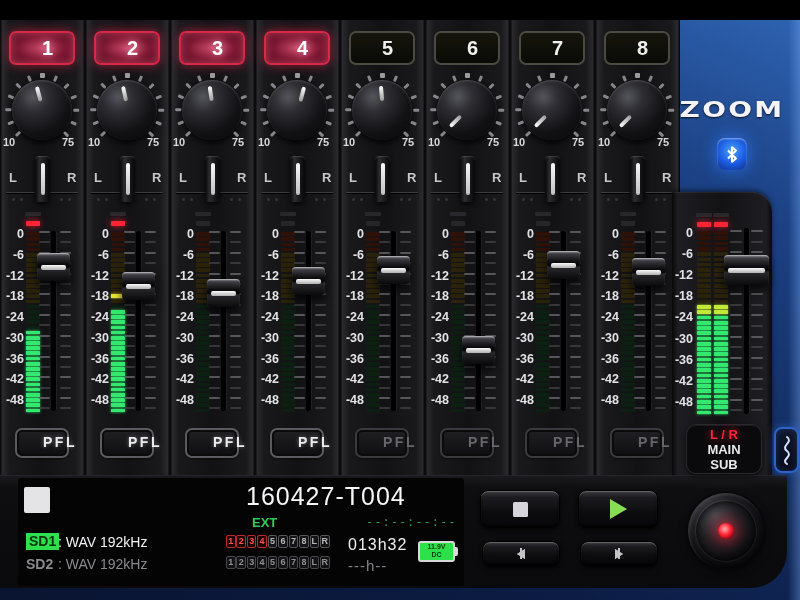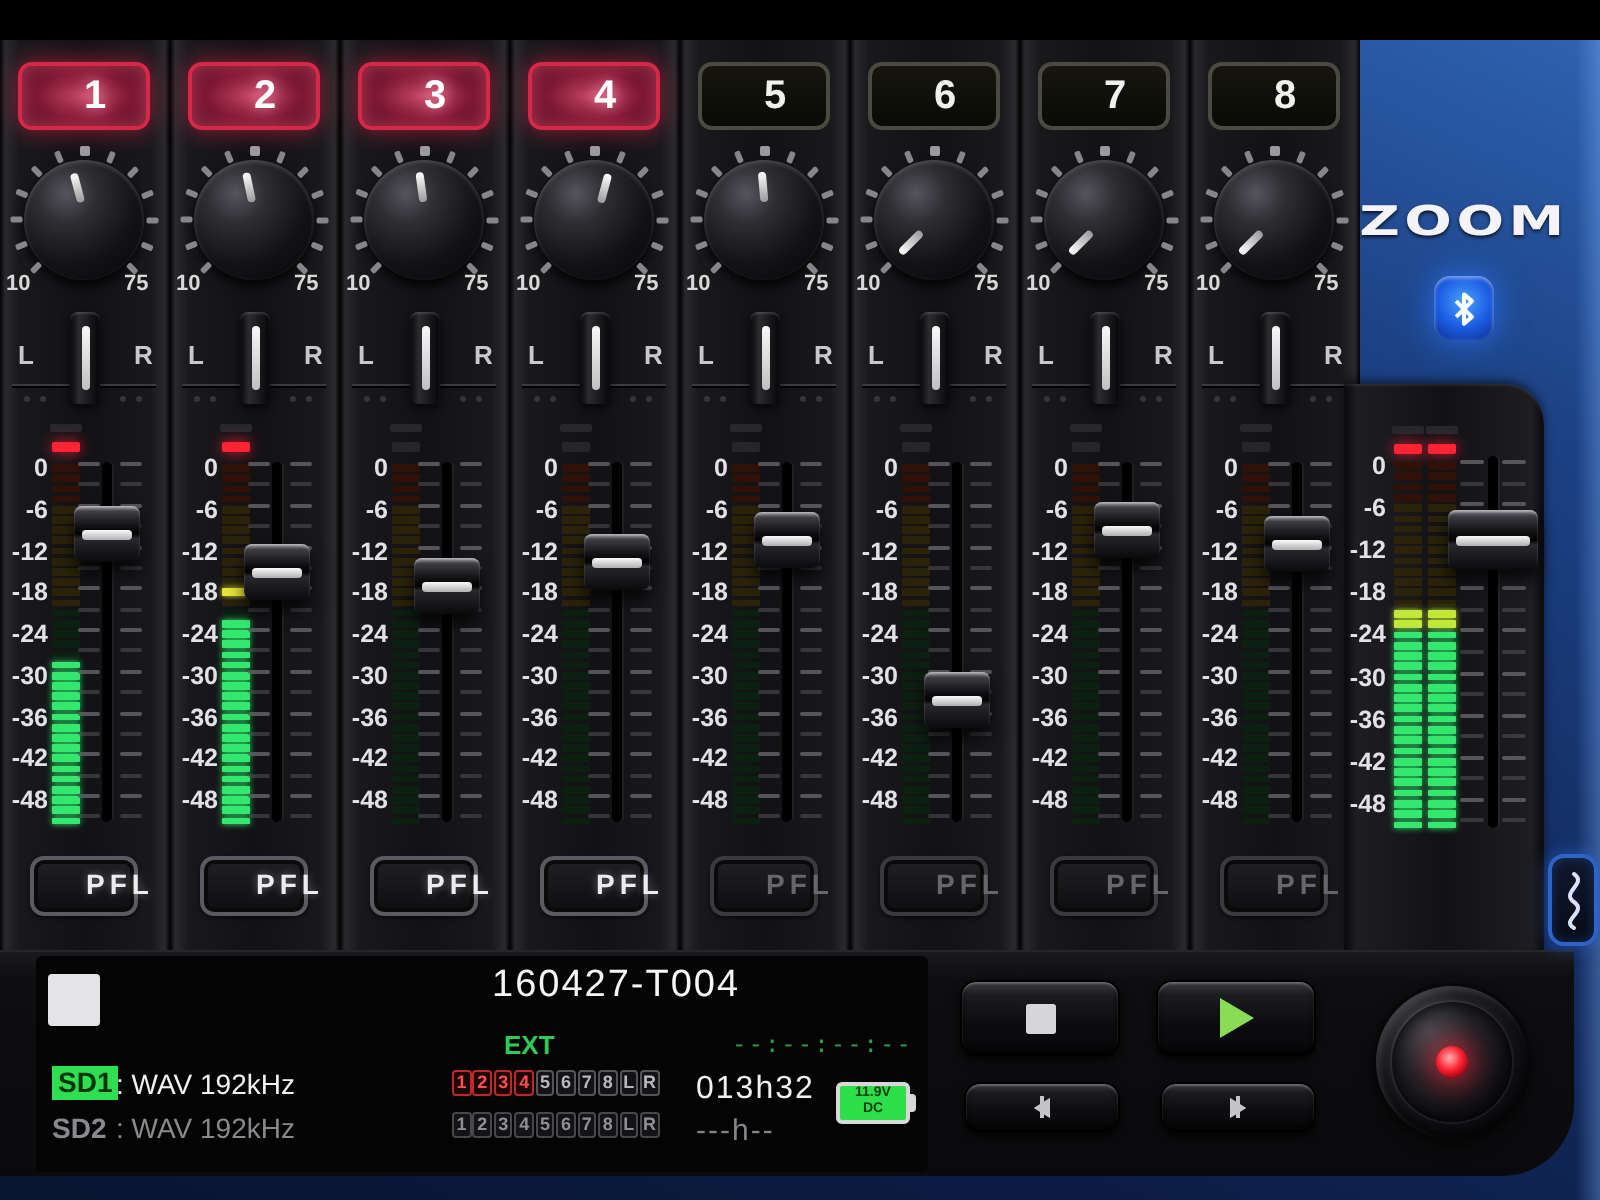--- a/index.html
+++ b/index.html
@@ -116,21 +116,21 @@
     display:flex;align-items:center;justify-content:center;}
   #squiggle svg{position:static;}
 
   
   #tpanel{left:0;top:475px;width:787px;height:113px;z-index:3;border-bottom-right-radius:36px;
     background:linear-gradient(180deg,#1a1a1e 0%,#0e0e10 12%,#0a0a0c 100%);border-top:1px solid #26262a;}
   #display{left:18px;top:2px;width:446px;height:108px;background:#040404;border-radius:3px;}
   #stopsq{left:24px;top:11px;width:26px;height:26px;background:#e4e4e6;border-radius:2px;}
   #counter{left:60px;top:5px;font-size:38px;font-weight:bold;color:#fff;letter-spacing:.5px;
     font-family:"DejaVu Sans",sans-serif;}
-  #project{left:246px;top:6px;font-size:19px;color:#f6f6f8;letter-spacing:1px;}
+  #project{left:246px;top:6px;font-size:25px;color:#f6f6f8;letter-spacing:1px;}
   #ext{left:252px;top:39px;font-size:13px;font-weight:bold;color:#2ecc55;}
   #tc{left:366px;top:39px;font-size:12px;color:#2e9e4e;font-family:"DejaVu Sans Mono",monospace;letter-spacing:1px;}
   .sdbadge{left:26px;top:57px;font-size:14px;font-weight:bold;background:#2ee050;color:#05320a;padding:0 3px;line-height:17px;}
   .sdlab2{left:26px;top:80px;font-size:14px;font-weight:bold;color:#8a8a8e;}
   .sdfmt1{left:58px;top:58px;font-size:14px;color:#f2f2f4;}
   .sdfmt2{left:58px;top:80px;font-size:14px;color:#8a8a8e;}
   .tbox{width:9.5px;height:13px;border:1px solid #56565a;border-radius:2px;background:#131316;
     color:#b8b8bc;font-size:9px;font-weight:bold;text-align:center;line-height:11px;}
   .tbox.armed{border-color:#c02828;color:#ff5050;background:#1c0404;}
   .tbox.dim{border-color:#48484c;color:#909094;}
@@ -1317,20 +1317,25 @@
       <i class="ftick" style="left: 58px; width: 12px; top: 185.7px; opacity: 0.85;"></i>
       <i class="ftick" style="left: 79px; width: 12px; top: 185.7px; opacity: 0.85;"></i>
       <i class="ftick" style="left: 58px; width: 12px; top: 196.25px; opacity: 0.45;"></i>
       <i class="ftick" style="left: 79px; width: 12px; top: 196.25px; opacity: 0.45;"></i>
       <i class="ftick" style="left: 58px; width: 12px; top: 206.8px; opacity: 0.85;"></i>
       <i class="ftick" style="left: 79px; width: 12px; top: 206.8px; opacity: 0.85;"></i>
       <i class="ftick" style="left: 58px; width: 12px; top: 217.35px; opacity: 0.45;"></i>
       <i class="ftick" style="left: 79px; width: 12px; top: 217.35px; opacity: 0.45;"></i>
     </div>
 
+  <div id="lrms">
+    <span class="l1">L / R</span>
+    <span class="l2">MAIN</span>
+    <span class="l3">SUB</span>
+  </div>
 
   <div id="squiggle">
     <svg width="16" height="34" viewBox="0 0 16 34">
       <path d="M8 4 C 15 9, 1 13, 8 18 C 15 23, 1 27, 8 31" stroke="#d8e4ff" fill="none" stroke-width="2" stroke-linecap="round"></path>
     </svg>
   </div>
 
   <div id="tpanel">
     <div id="display"></div>
     <div id="stopsq"></div>

